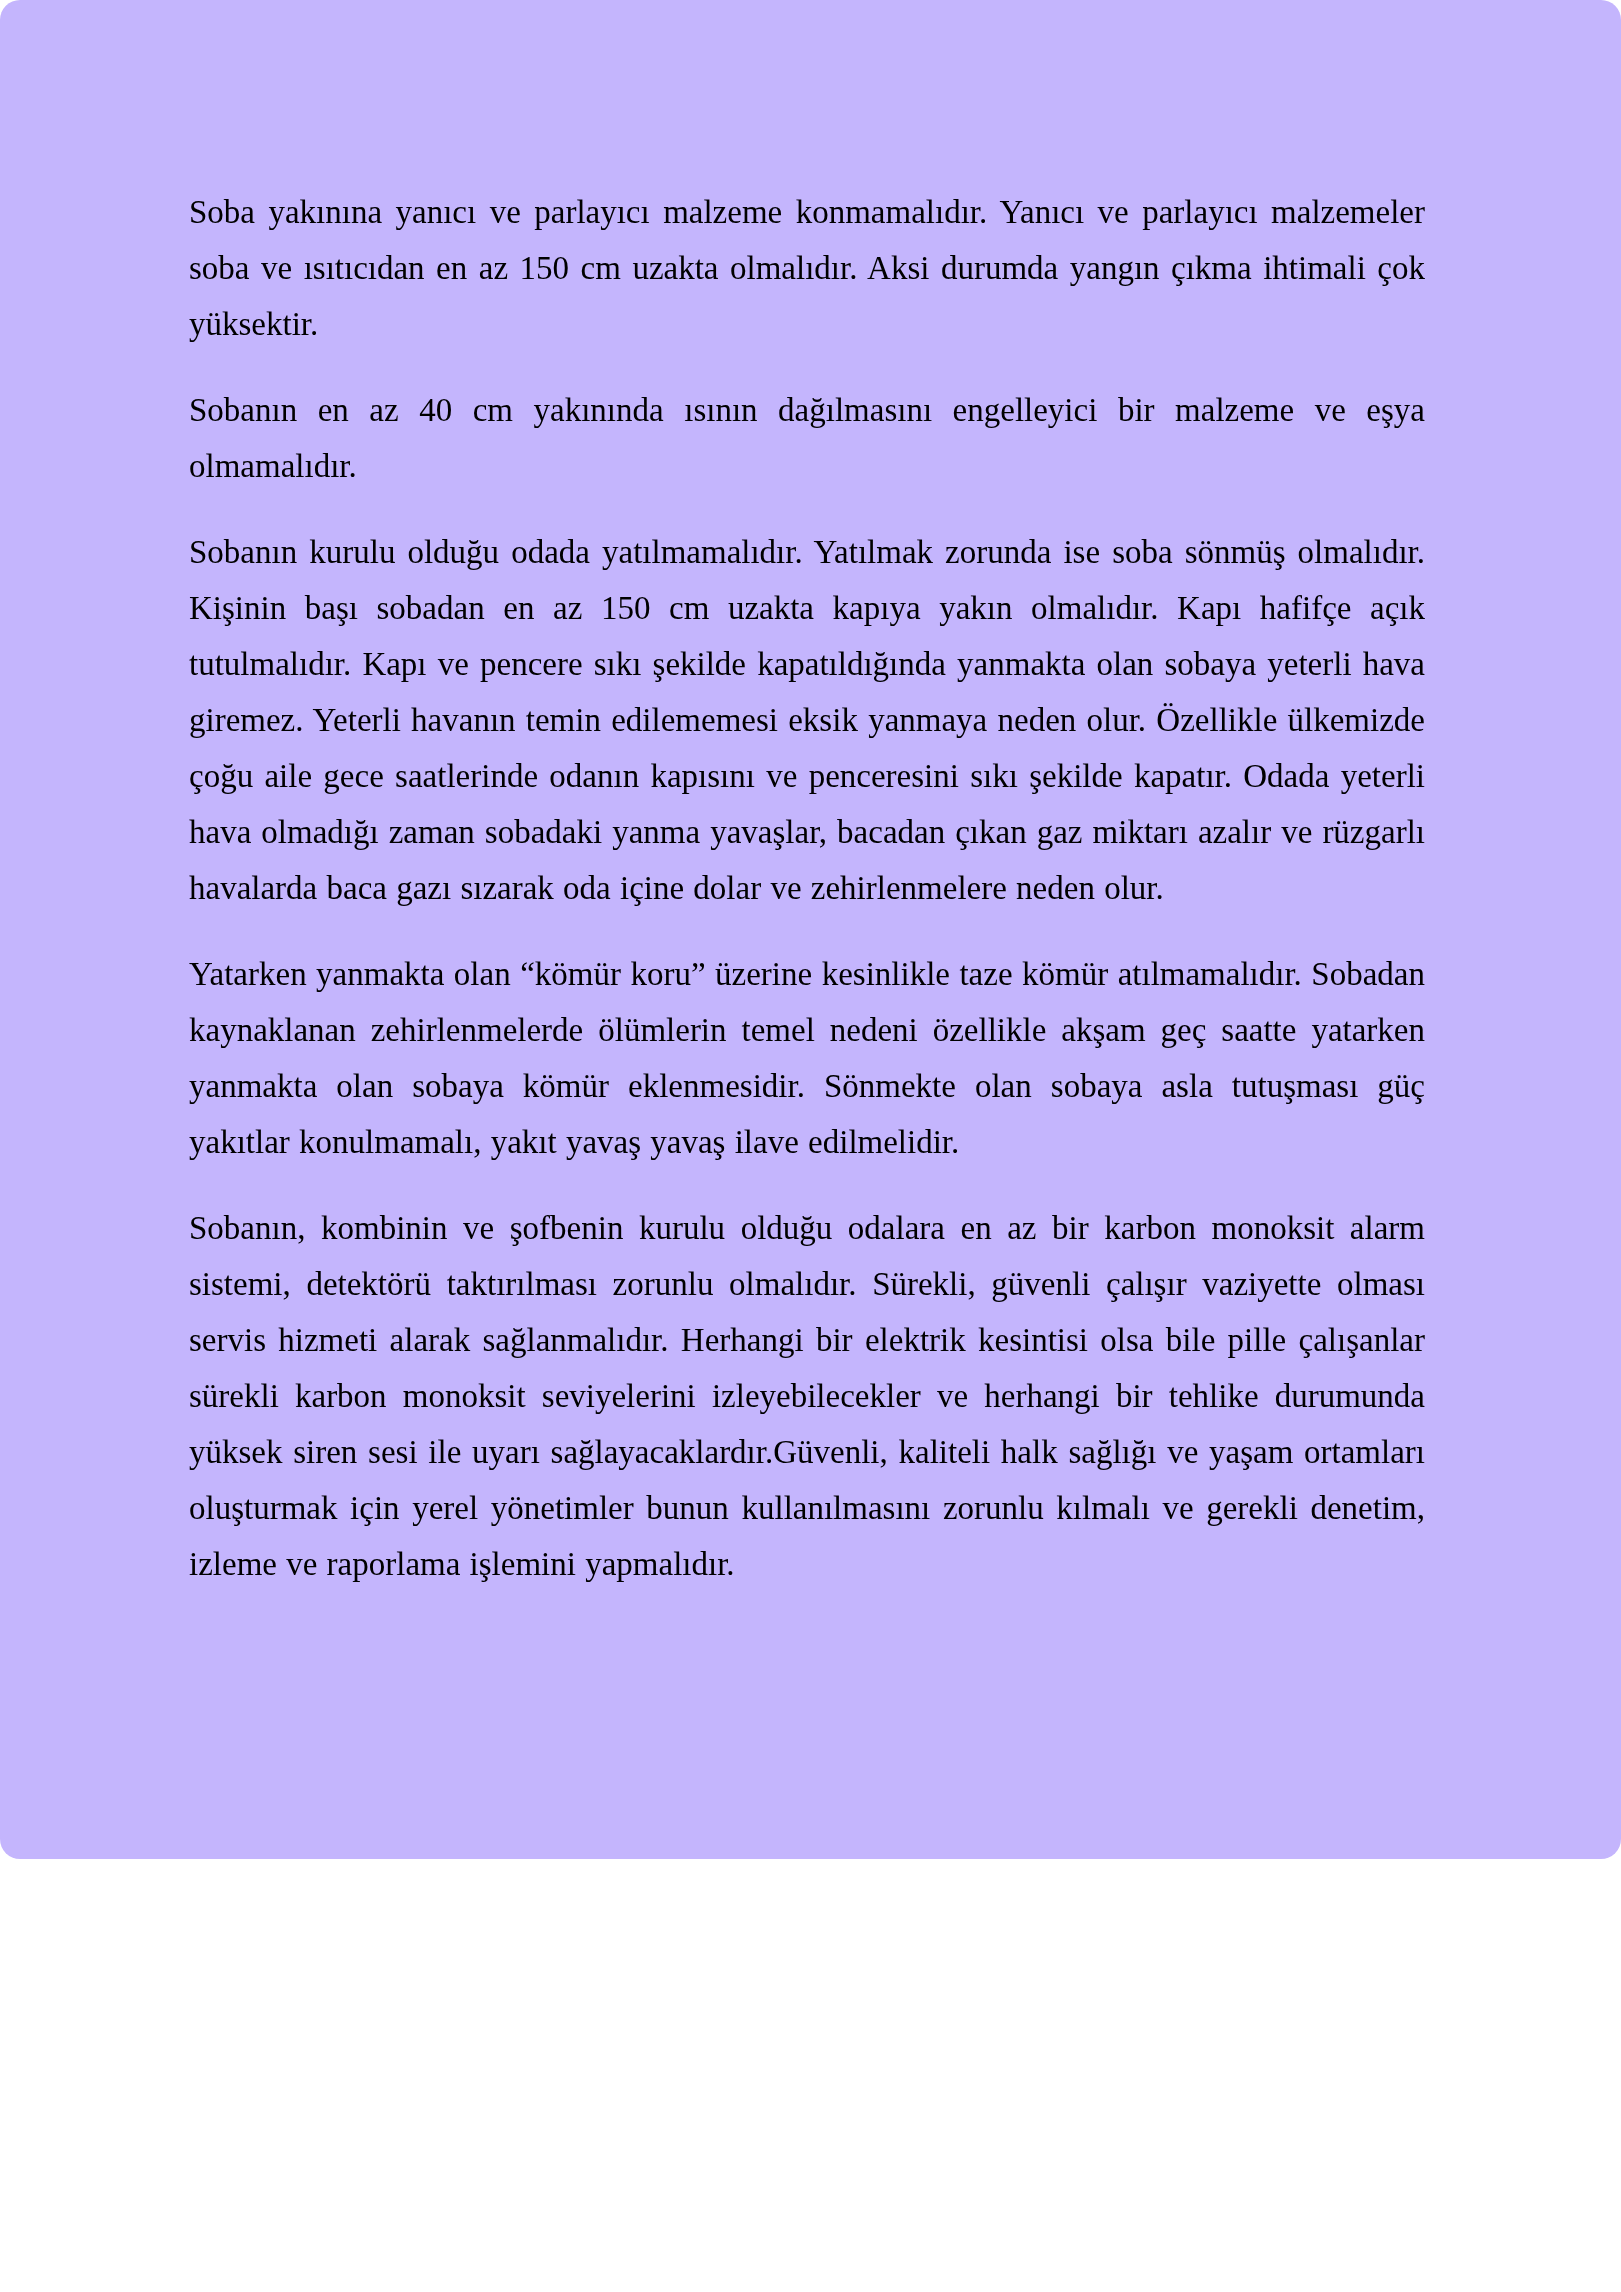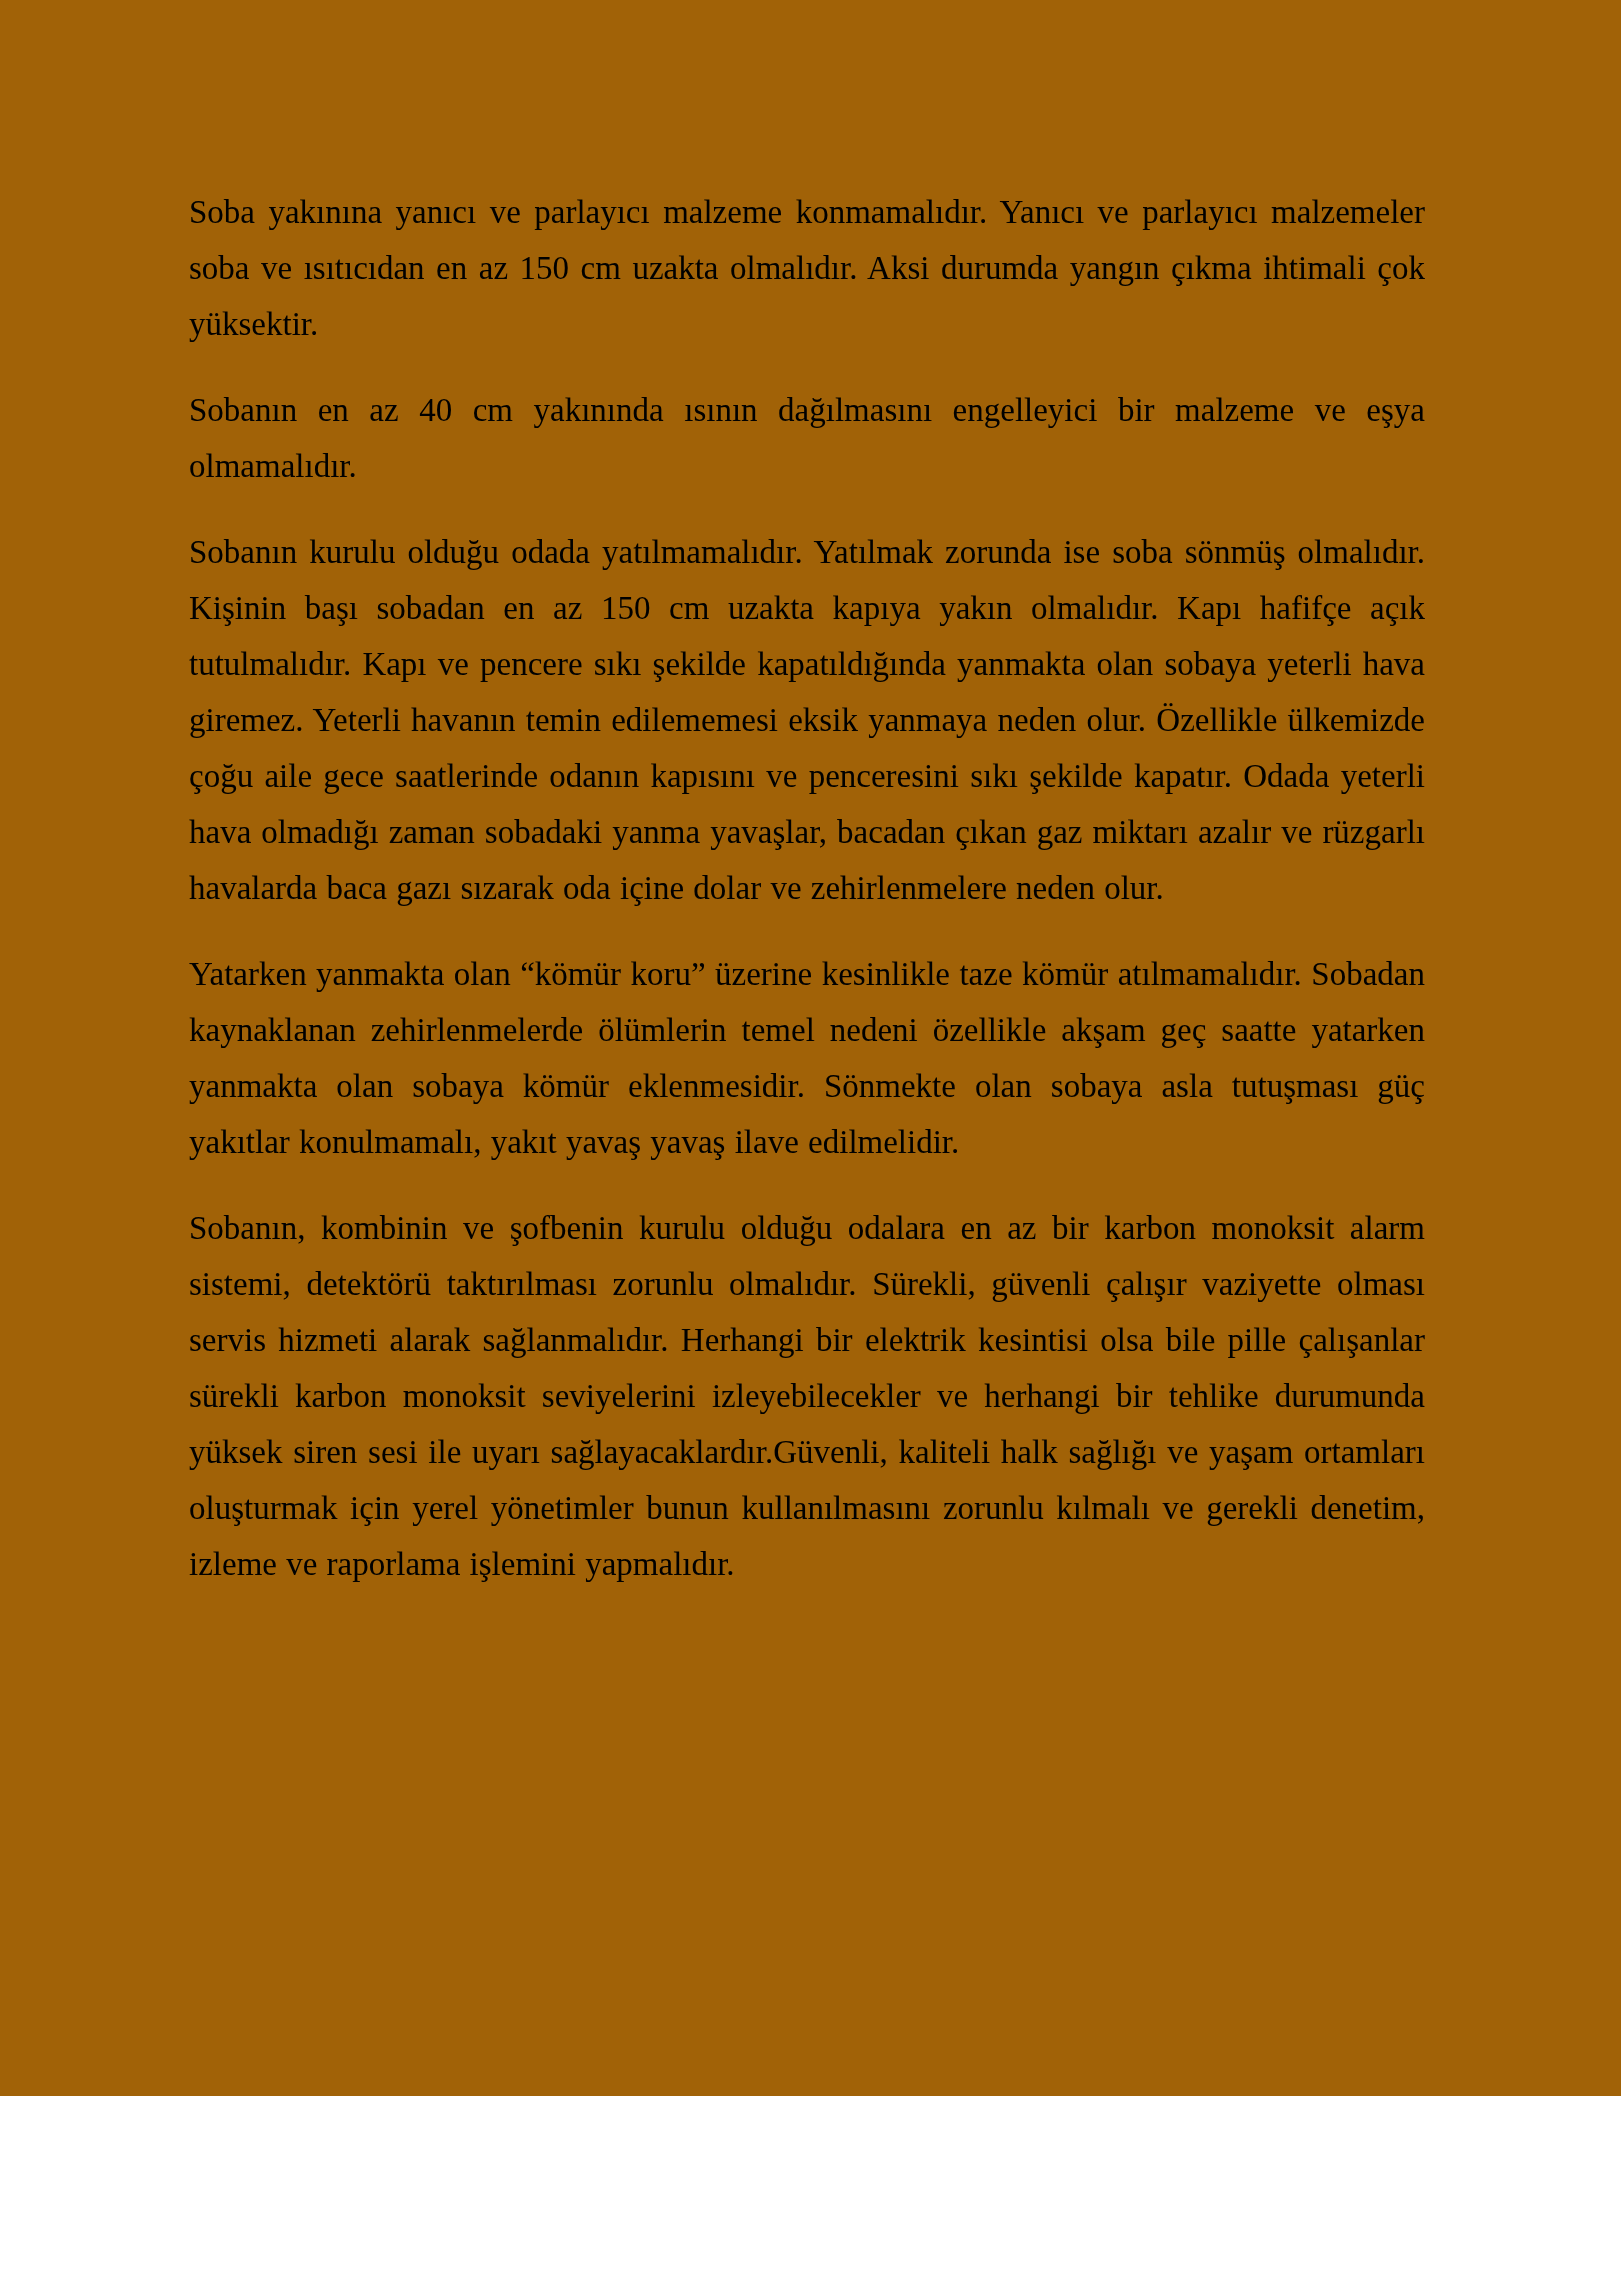--- a/index.html
+++ b/index.html
@@ -3,26 +3,27 @@
 <meta charset="utf-8">
 <style>
   html, body {
     margin: 0;
     padding: 0;
     background: #ffffff;
   }
   .page {
     position: relative;
     width: 1621px;
-    height: 2096px;
-    background: #a16207;
+    height: 1859px;
+    background: #c4b5fd;
     color: #000000;
     font-family: "Liberation Serif", "DejaVu Serif", serif;
     overflow: hidden;
     box-sizing: border-box;
+    border-radius: 20px;
   }
   .content {
     position: absolute;
     top: 184px;
     left: 189px;
     width: 1236px;
   }
   .content p {
     margin: 0 0 30px 0;
     font-size: 33px;

